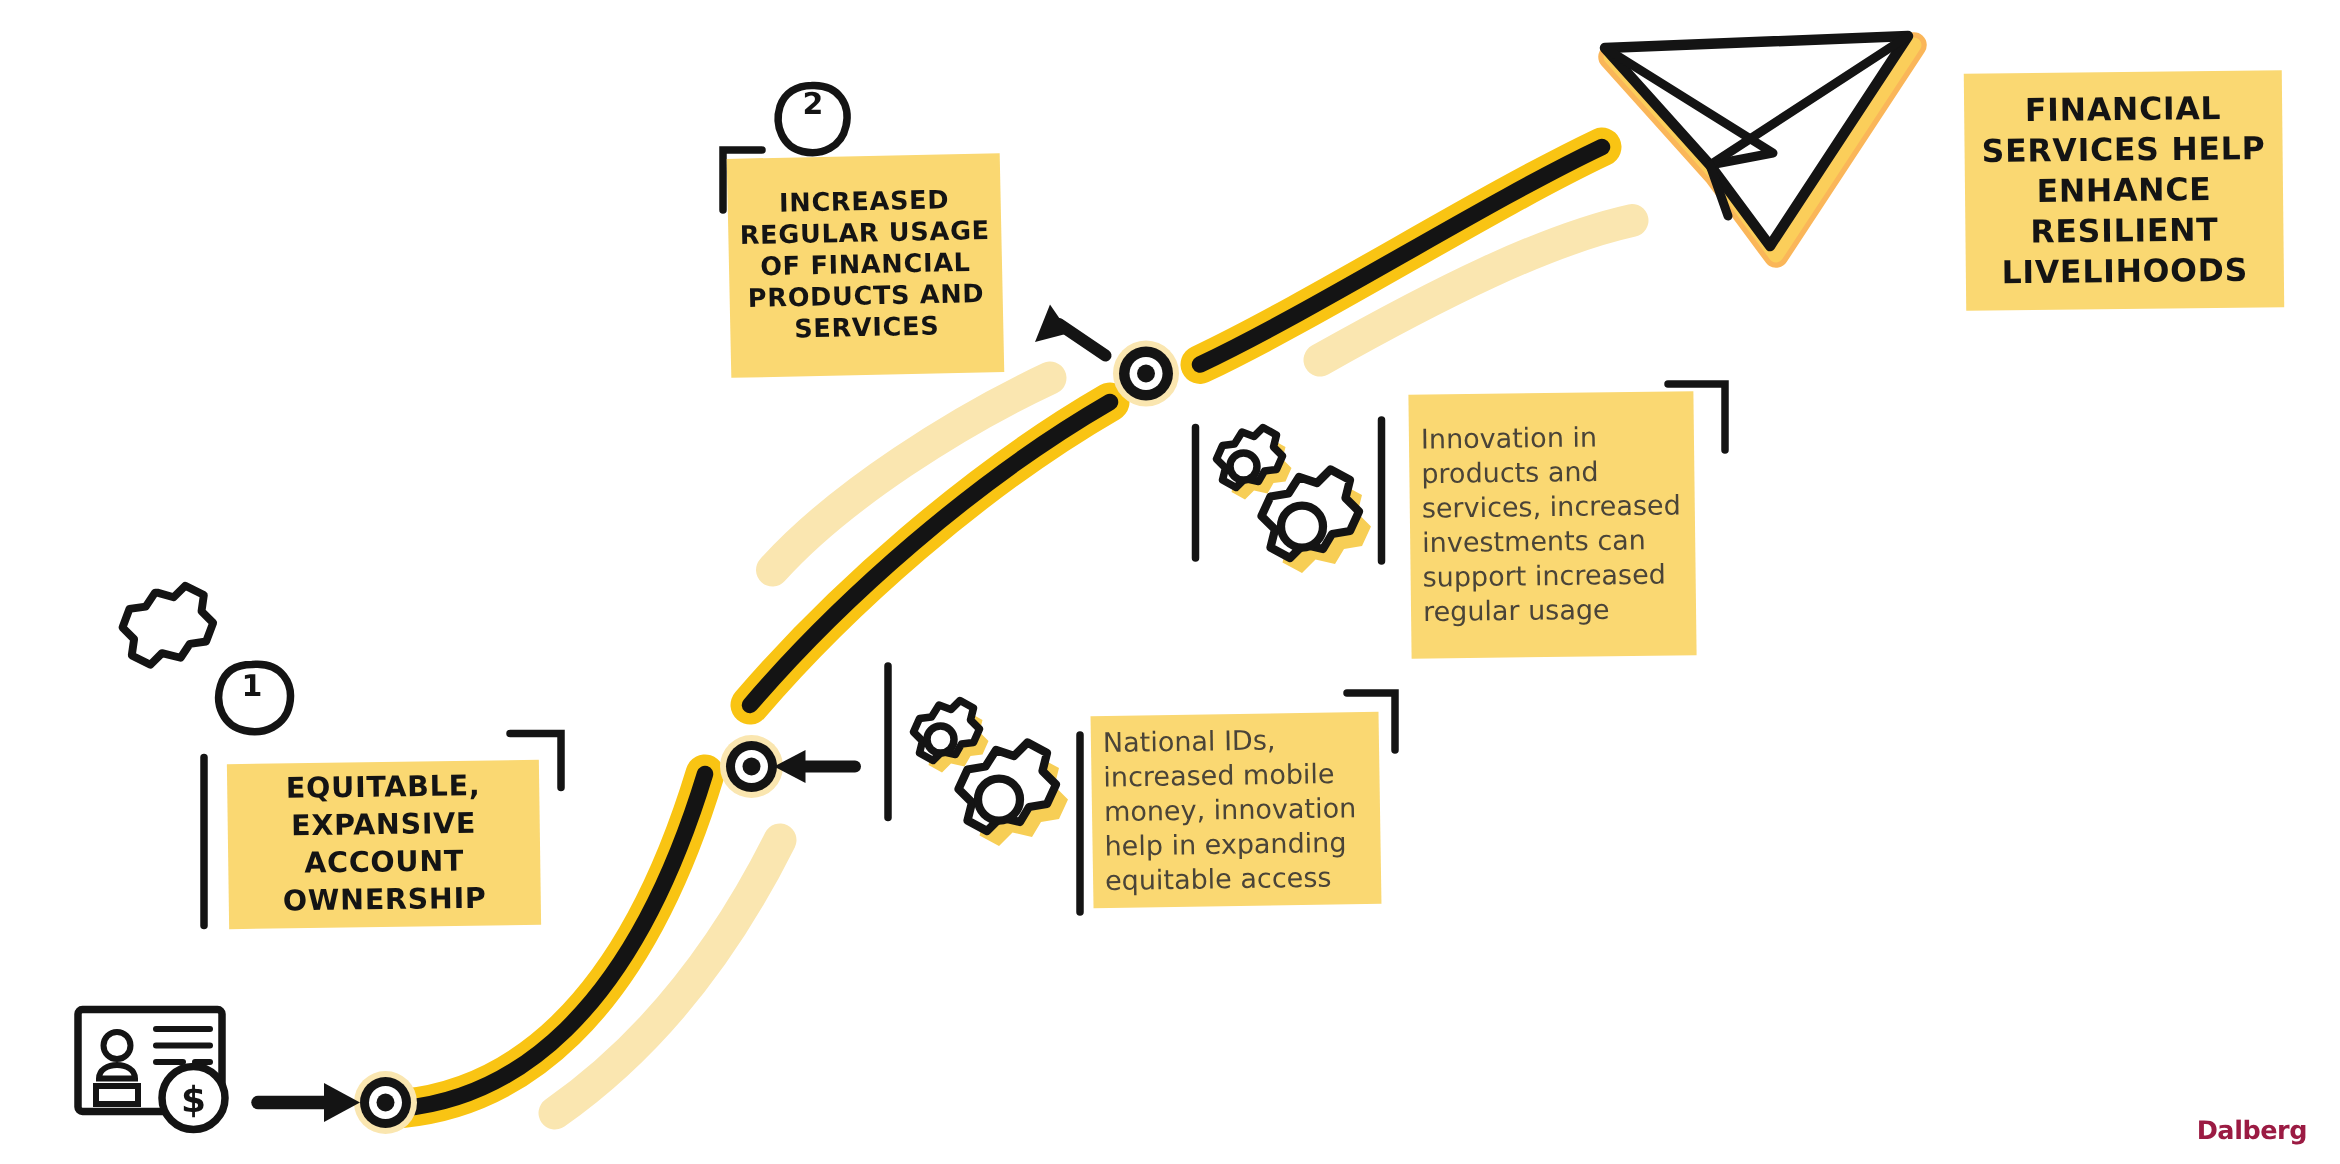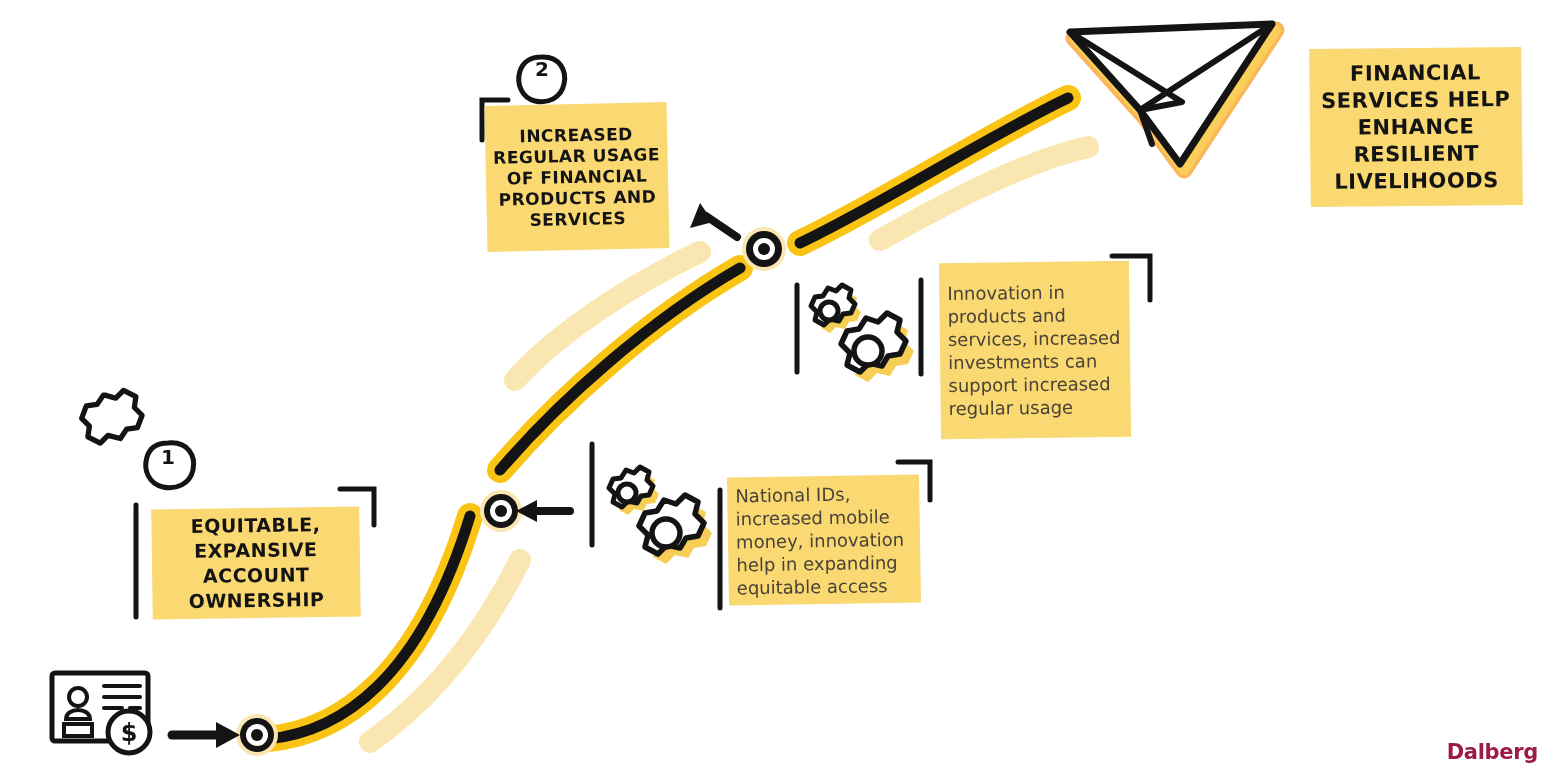--- a/index.html
+++ b/index.html
@@ -72,21 +72,21 @@
     transform:rotate(-0.7deg);
     font-size:18px;line-height:23px;
     padding:6px 8px;
   }
 
   #brand{
     position:absolute;
     right:22px;bottom:12px;
     font-family:"DejaVu Sans", sans-serif;
     font-weight:700;
-    font-size:21px;
+    font-size:17px;
     letter-spacing:-0.3px;
     color:#9B1B43;
     margin-left:41px;
   }
 
   .marker-num{
     position:absolute;
     font-family:"DejaVu Sans", sans-serif;
     font-weight:700;
     font-size:20px;

